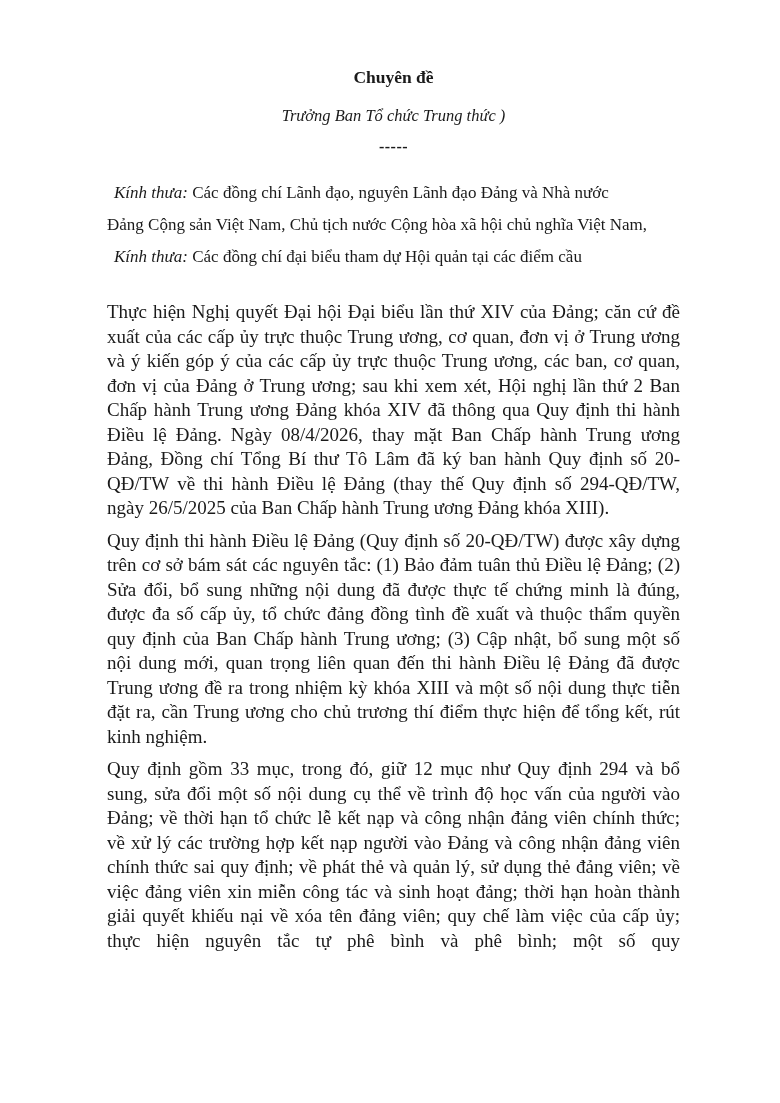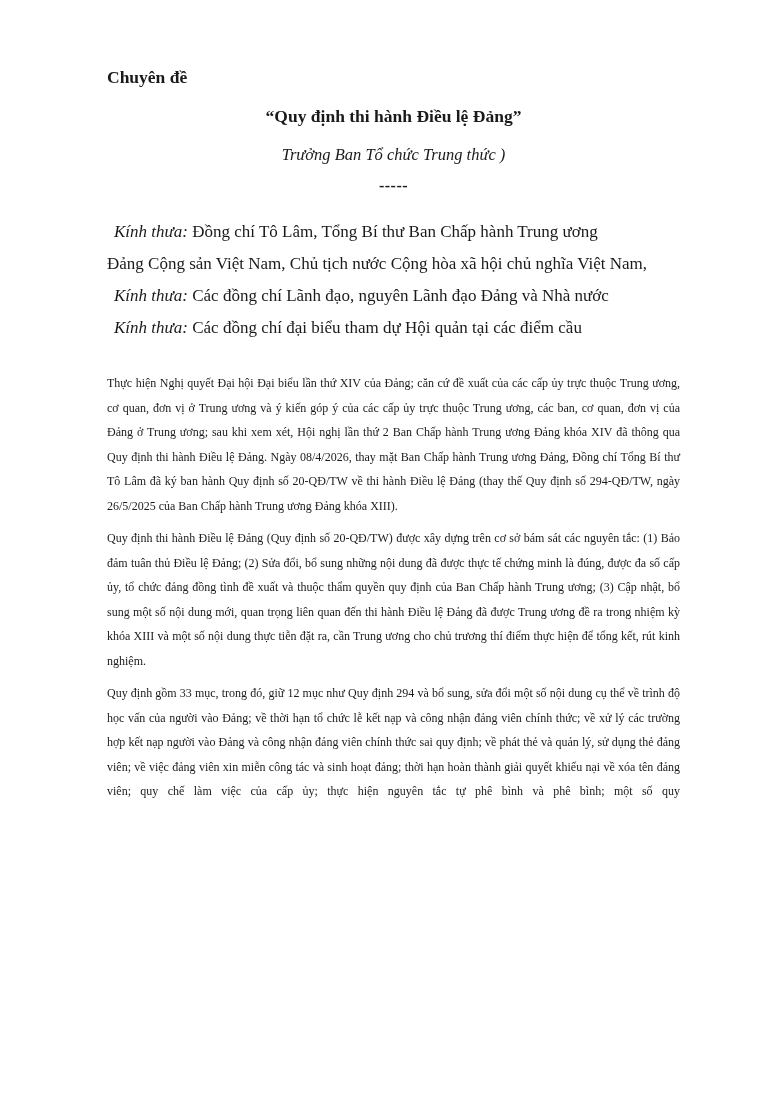--- a/index.html
+++ b/index.html
@@ -18,20 +18,21 @@
     box-sizing: border-box;
     width: 780px;
     height: 1103px;
     padding: 64px 0 0 107px;
     background: #ffffff;
   }
   .content {
     width: 573px;
   }
   .doc-title {
+    text-align: center;
     font-weight: bold;
     font-size: 17.5px;
     line-height: 26px;
     margin-bottom: 13px;
   }
   .doc-subtitle {
     text-align: center;
     font-weight: bold;
     font-size: 17.5px;
     line-height: 26px;
@@ -58,21 +59,21 @@
   .sal-line {
     line-height: 32px;
   }
   .sal-line.indented {
     padding-left: 7px;
   }
   .sal-prefix {
     font-style: italic;
   }
   .body-text {
-    font-size: 12px;
+    font-size: 19px;
   }
   .para {
     text-align: justify;
     line-height: 24.5px;
     margin: 0 0 8px 0;
   }
   .para.cut-off {
     text-align-last: justify;
     margin-bottom: 8px;
   }
@@ -87,37 +88,33 @@
   }
 </style>
 </head>
 <body>
 
 <div class="page">
   <div class="content">
 
     <div class="doc-title">Chuyên đề</div>
 
-    <div class="doc-subtitle">“Quy định thi hành Điều lệ Đảng”</div>
 
     <div class="author-note">
       <div>Trưởng Ban Tổ chức Trung thức )</div>
     </div>
 
     <div class="divider">-----</div>
 
     <div class="salutations">
       <div class="sal-line indented">
-        <span class="sal-prefix">Kính thưa:</span><span> Đồng chí Tô Lâm, Tổng Bí thư Ban Chấp hành Trung ương</span>
+        <span class="sal-prefix">Kính thưa:</span><span> Các đồng chí Lãnh đạo, nguyên Lãnh đạo Đảng và Nhà nước</span>
       </div>
       <div class="sal-line">
         <span class="sal-prefix"></span><span>Đảng Cộng sản Việt Nam, Chủ tịch nước Cộng hòa xã hội chủ nghĩa Việt Nam,</span>
-      </div>
-      <div class="sal-line indented">
-        <span class="sal-prefix">Kính thưa:</span><span> Các đồng chí Lãnh đạo, nguyên Lãnh đạo Đảng và Nhà nước</span>
       </div>
       <div class="sal-line indented">
         <span class="sal-prefix">Kính thưa:</span><span> Các đồng chí đại biểu tham dự Hội quản tại các điểm cầu</span>
       </div>
     </div>
 
     <div class="body-text">
       <p class="para first-para">Thực hiện Nghị quyết Đại hội Đại biểu lần thứ XIV của Đảng; căn cứ đề xuất của các cấp ủy trực thuộc Trung ương, cơ quan, đơn vị ở Trung ương và ý kiến góp ý của các cấp ủy trực thuộc Trung ương, các ban, cơ quan, đơn vị của Đảng ở Trung ương; sau khi xem xét, Hội nghị lần thứ 2 Ban Chấp hành Trung ương Đảng khóa XIV đã thông qua Quy định thi hành Điều lệ Đảng. Ngày 08/4/2026, thay mặt Ban Chấp hành Trung ương Đảng, Đồng chí Tổng Bí thư Tô Lâm đã ký ban hành Quy định số 20-QĐ/TW về thi hành Điều lệ Đảng (thay thế Quy định số 294-QĐ/TW, ngày 26/5/2025 của Ban Chấp hành Trung ương Đảng khóa XIII).</p>
 
 

